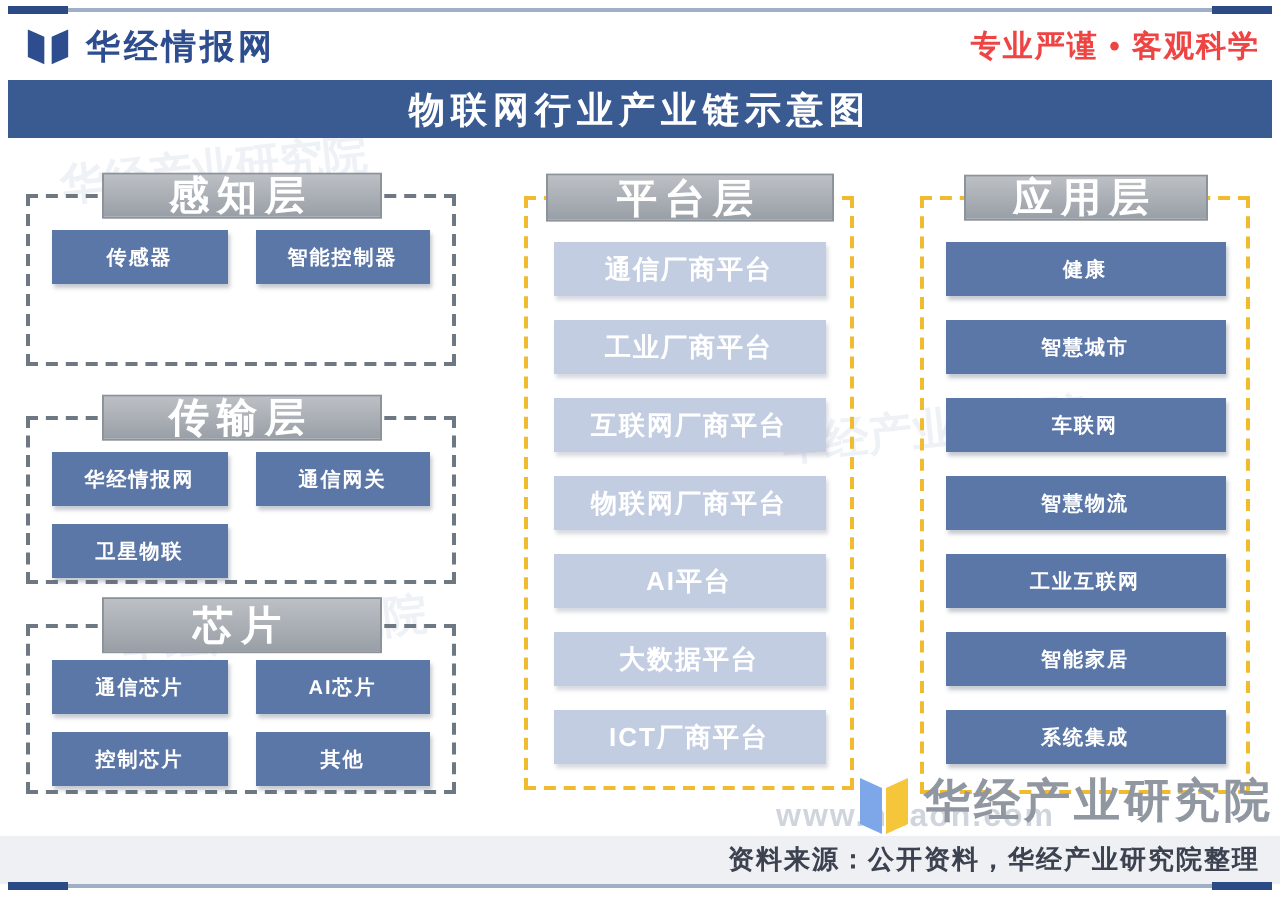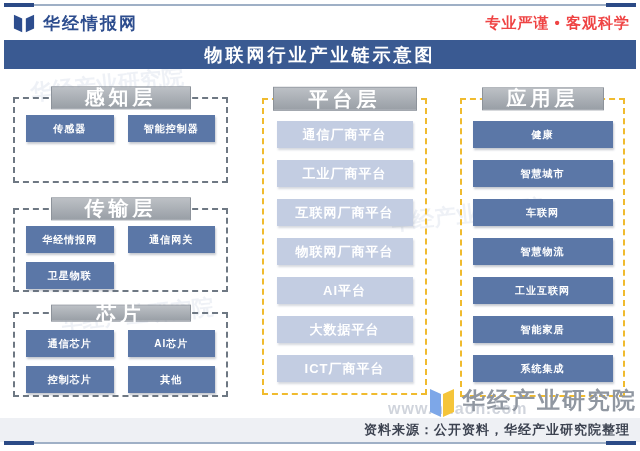--- a/index.html
+++ b/index.html
@@ -107,21 +107,21 @@
   <div class="gbox" style="left:13px; top:208px; width:215px; height:84px;">
     <div class="ghead" style="width:140px; height:23px;">传输层</div>
     <div class="grid2">
         <div class="chip">华经情报网</div>
         <div class="chip">通信网关</div>
         <div class="chip">卫星物联</div>
       </div>
   </div>
 
   <div class="gbox" style="left:13px; top:312px; width:215px; height:85px;">
-    <div class="ghead" style="width:140px; height:17px;">芯片</div>
+    <div class="ghead" style="width:140px; height:28px;">芯片</div>
     <div class="grid2">
         <div class="chip">通信芯片</div>
         <div class="chip">AI芯片</div>
         <div class="chip">控制芯片</div>
         <div class="chip">其他</div>
       </div>
   </div>
 
   <div class="gbox gold" style="left:262px; top:98px; width:165px; height:297px;">
     <div class="ghead" style="width:144px; height:24px;">平台层</div>

